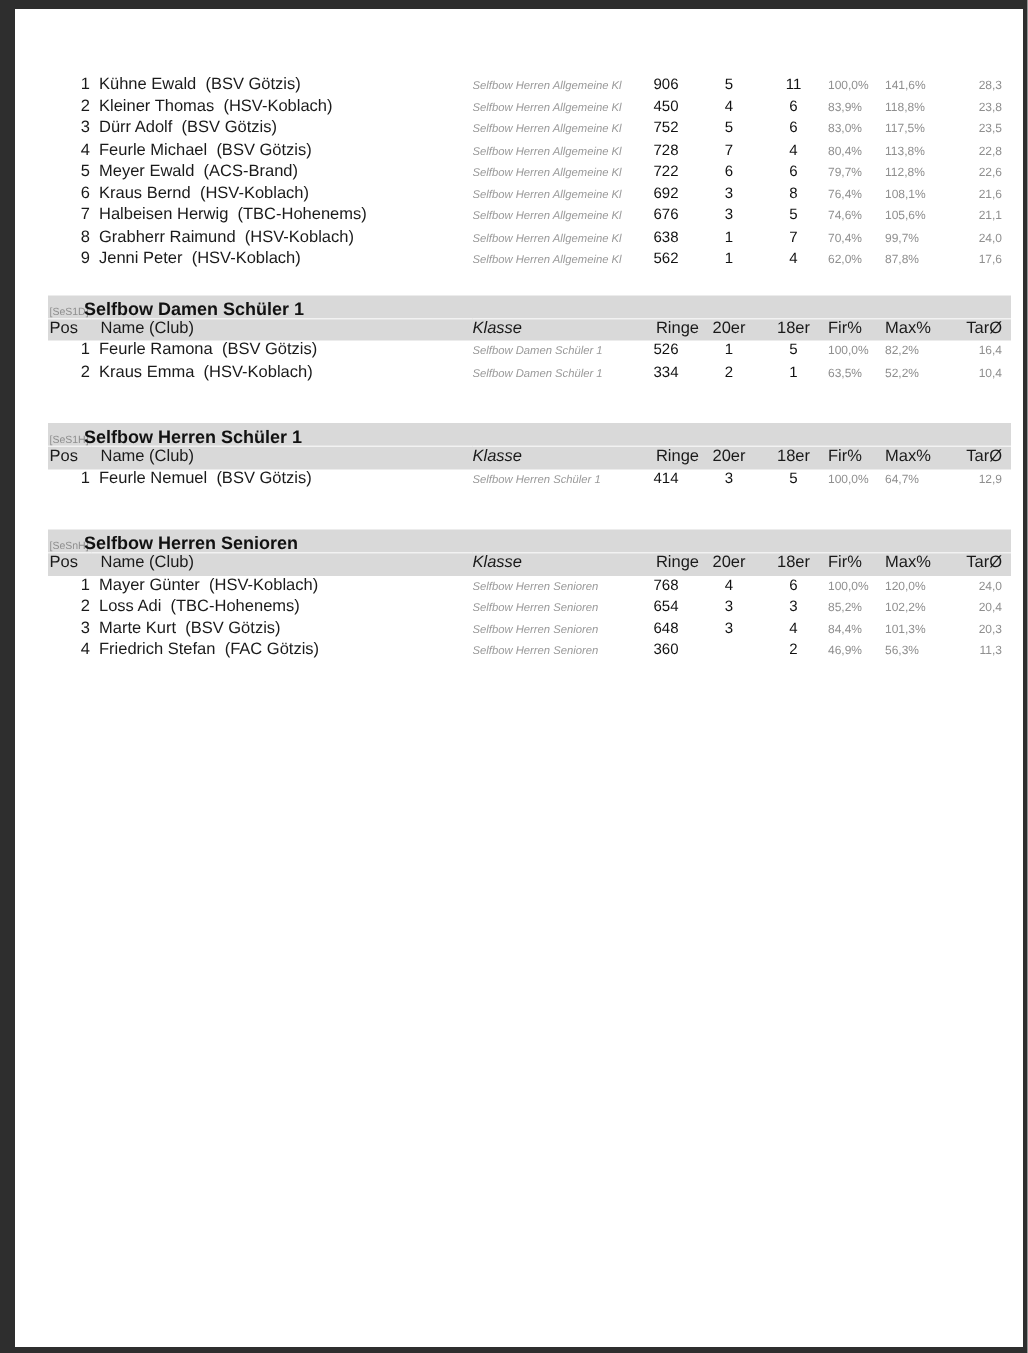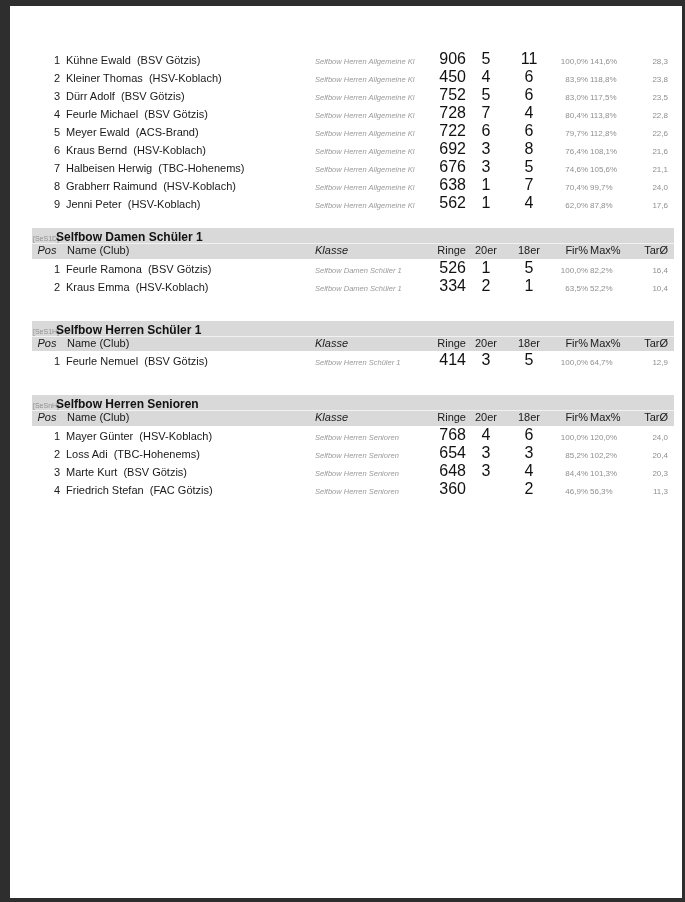--- a/index.html
+++ b/index.html
@@ -47,33 +47,33 @@
     display:table-cell; vertical-align:baseline;
     overflow:hidden; white-space:nowrap;
   }
   
   .c-pos    { width:28px;  text-align:right; }
   .c-name   { padding-left:6px; text-align:left; white-space:pre;margin-top:23px; }
   .c-klasse { width:107px; text-align:left;font-style:italic; }
   .c-ringe  { width:44px;  text-align:right; }
   .c-er20   { width:40px;  text-align:center; }
   .c-er18   { width:46px;  text-align:center; }
-  .c-fir    { width:36px;  text-align:right; padding-right:2px; }
+  .c-fir    { width:36px;  padding-right:2px; }
   .c-max    { width:34px;  padding-right:2px; }
   .c-tar    { width:42px;  text-align:right; padding-right:6px; }
 
   
   .data-row .c-pos, .data-row .c-name { font-size:11px; color:#1a1a1a; }
   .data-row .c-klasse { font-size:7.5px; color:#9a9a9a; }
-  .data-row .c-ringe, .data-row .c-er20, .data-row .c-er18 { font-size:16px; color:#111111; }
+  .data-row .c-ringe, .data-row .c-er20, .data-row .c-er18 { font-size:10px; color:#111111;text-align:center; }
   .data-row .c-fir, .data-row .c-max, .data-row .c-tar { font-size:8px; color:#8f8f8f; }
 
   
   .hdr-row .c { font-size:11px; color:#1a1a1a; }
-  .hdr-row .c-pos { text-align:center; padding-left:1px;font-style:italic; }
+  .hdr-row .c-pos { text-align:left; padding-left:1px; }
   .hdr-tbl { border-top:1px solid #f2f2f2; }
 </style>
 </head>
 <body>
 
 <div class="page">
   <div class="content">
     <div id="sections">
         <div class="section">
           <div class="tbl">

